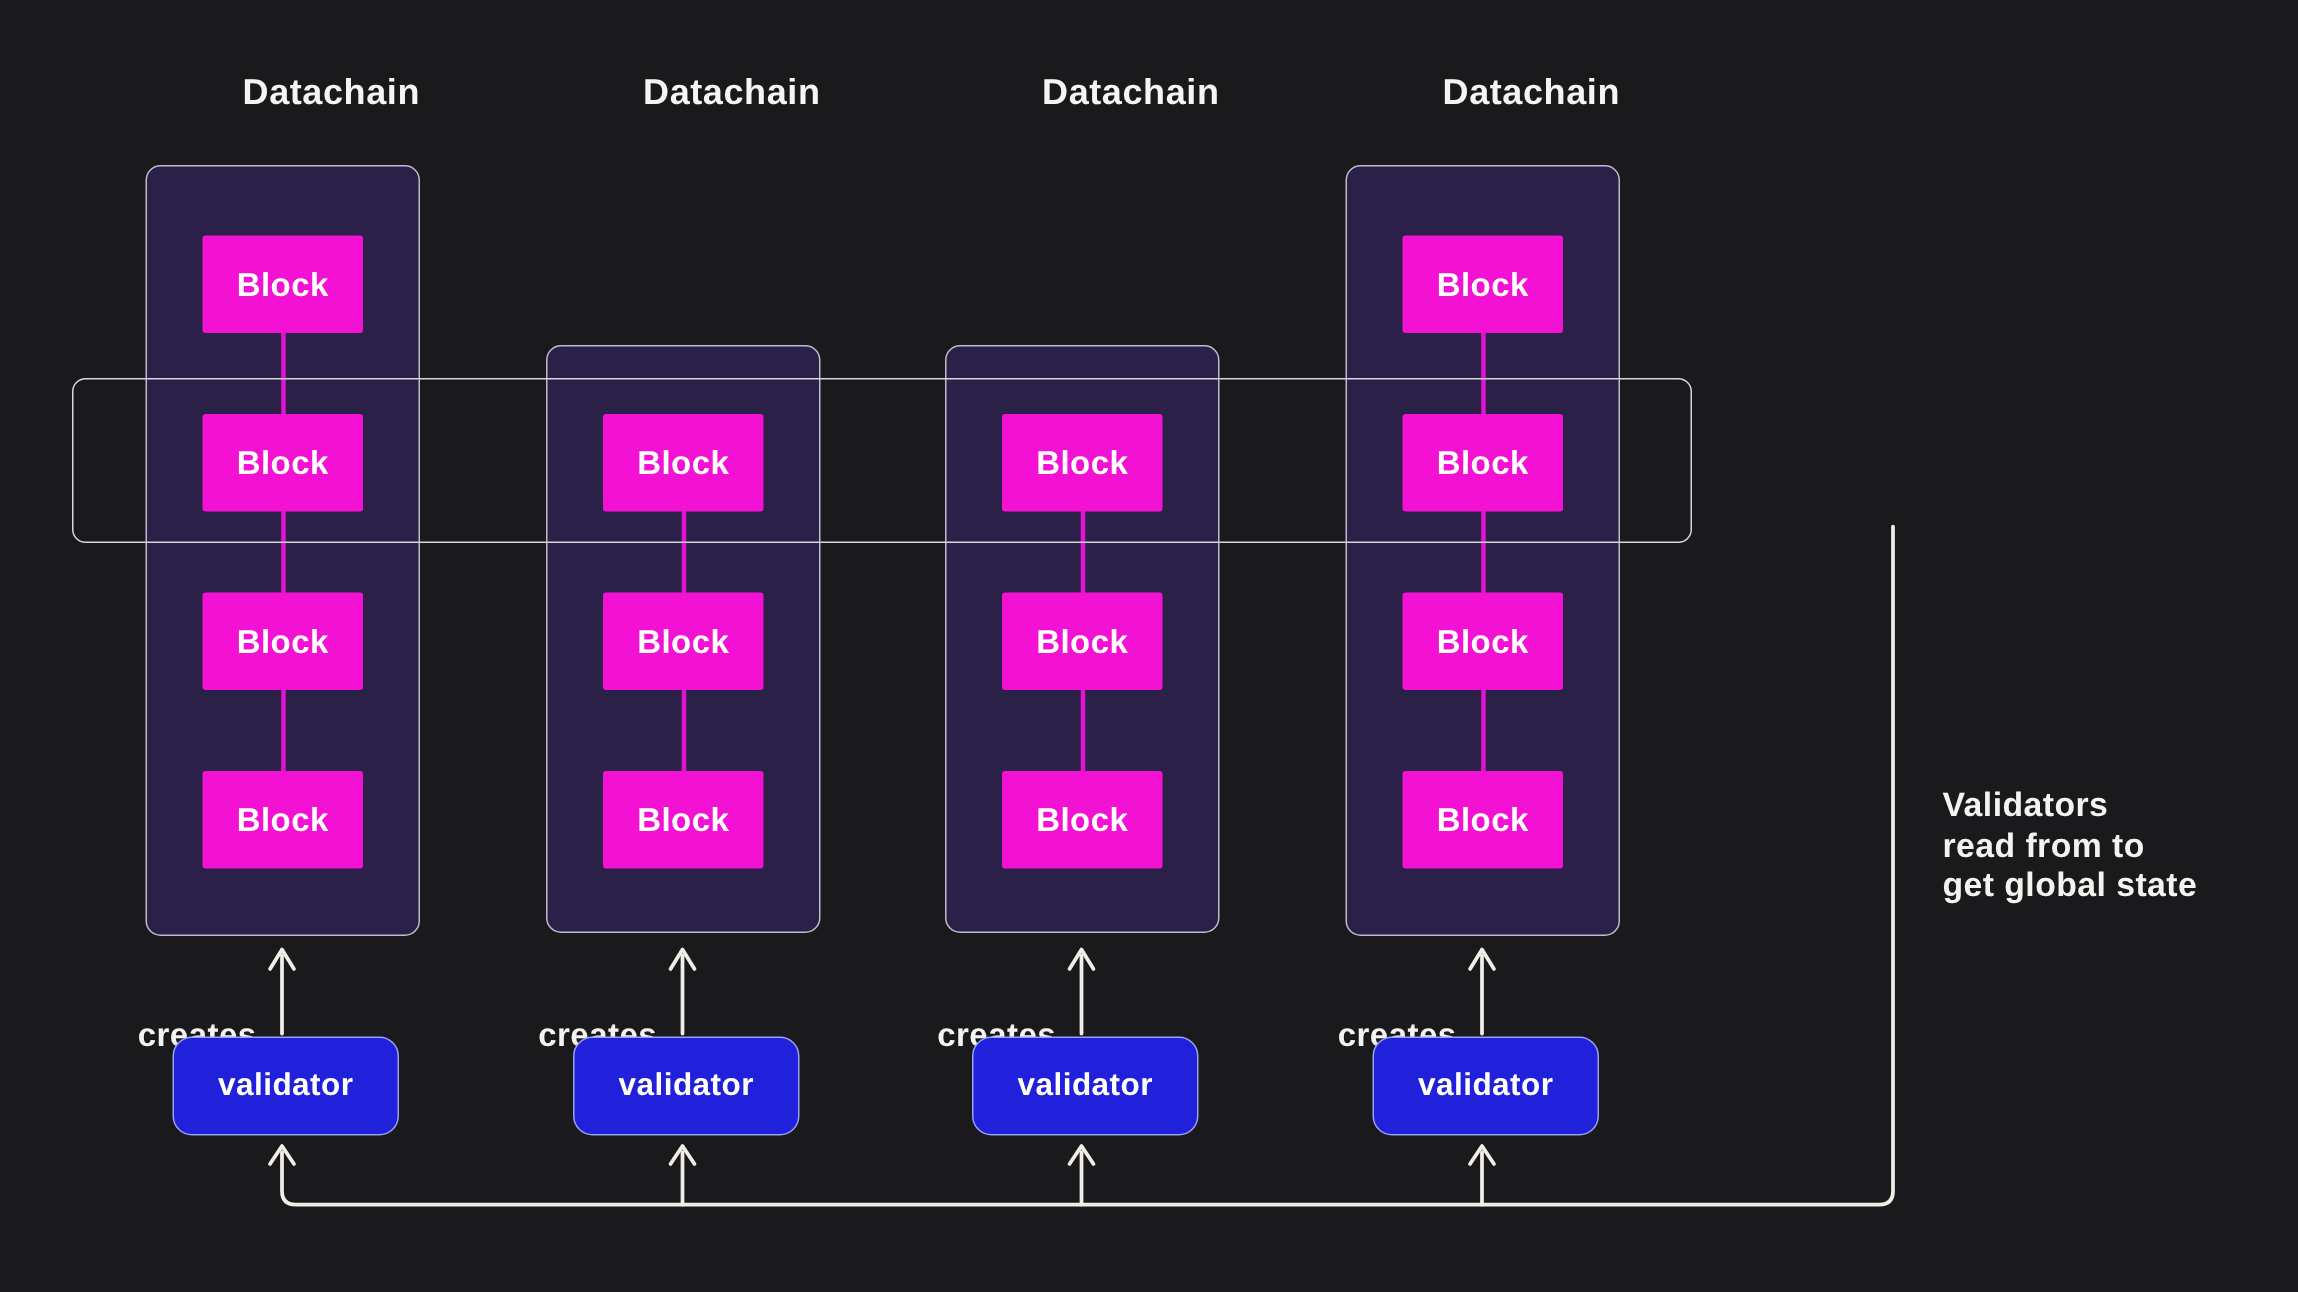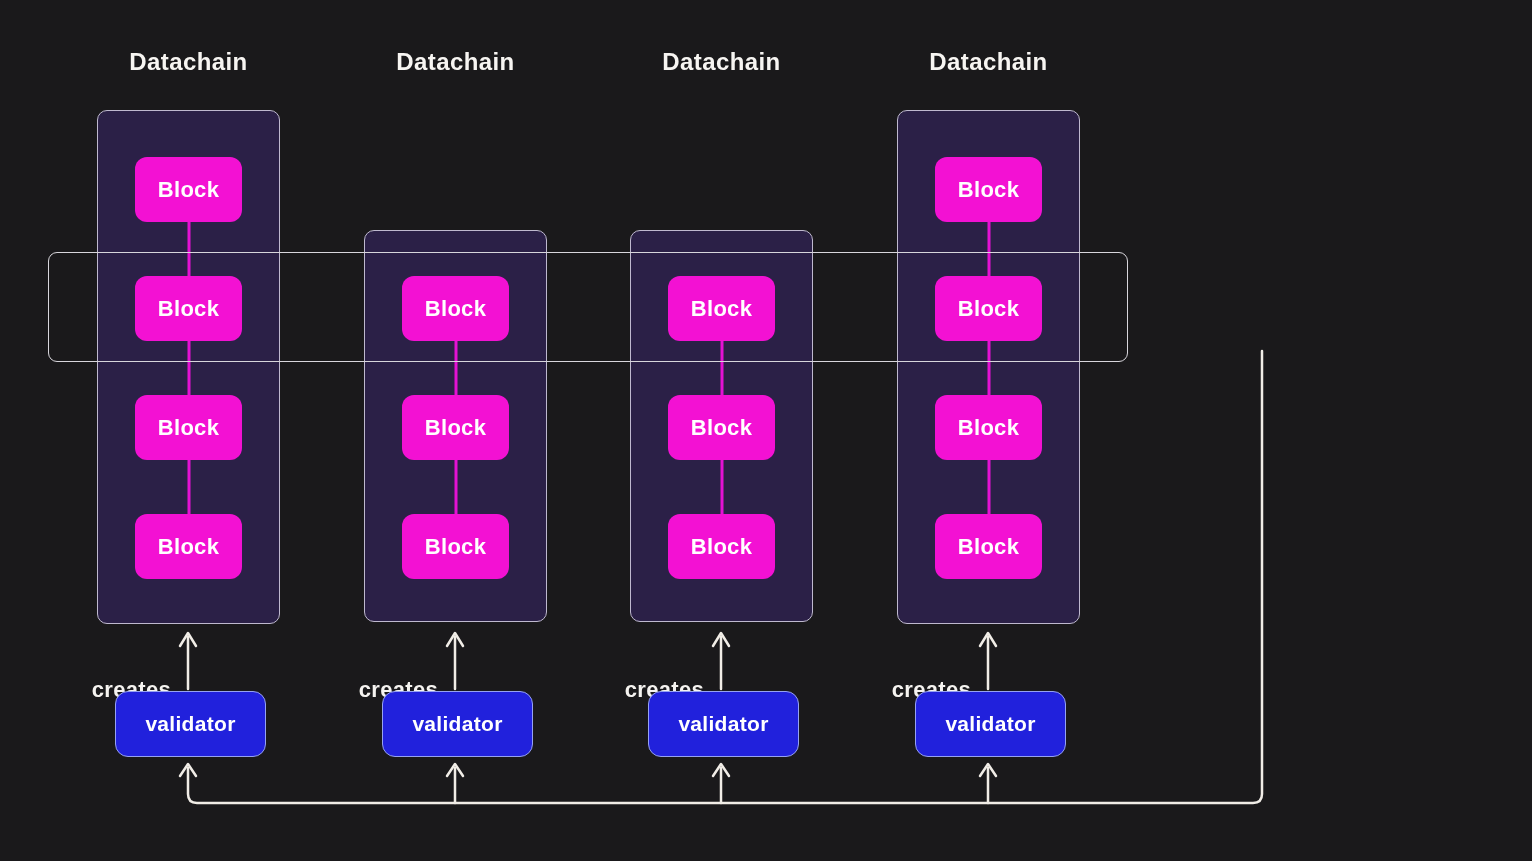--- a/index.html
+++ b/index.html
@@ -3,40 +3,40 @@
 <meta charset="utf-8">
 <style>
   html,body { margin:0; padding:0; background:#101012; }
   .canvas {
     position:relative; width:1532px; height:861px; overflow:hidden;
     background:#1a191b;
     font-family:"Liberation Sans", sans-serif;
   }
   .wires { position:absolute; left:0; top:0; z-index:1; }
   .col-title {
-    position:absolute; top:48px; width:183px; text-align:center;
+    position:absolute; top:48px; width:183px; text-align:right;
     font-size:24px; font-weight:700; color:#f7f5f2; letter-spacing:0.4px; z-index:2;
   }
   .t1{left:97px} .t2{left:364px} .t3{left:630px} .t4{left:897px}
   .container {
     position:absolute; width:183px; box-sizing:border-box;
     background:#2b2047; border:1.5px solid #bfb9cf; border-radius:10px;
     display:flex; flex-direction:column; align-items:center; gap:54px;
     z-index:2;
   }
   .tall { top:110px; height:514px; padding-top:46px; }
   .short { top:230px; height:392px; padding-top:45px; }
   .ct1{left:97px} .ct2{left:364px} .ct3{left:630px} .ct4{left:897px}
   .chain-line {
     position:absolute; left:50%; transform:translateX(-50%);
     width:3px; top:78px; bottom:78px; background:#e412d4; z-index:1;
   }
   .block {
     position:relative; z-index:2; width:107px; height:65px; flex:0 0 65px;
-    background:#f311d3; border-radius:12px; color:#ffffff;
+    background:#f311d3; border-radius:2px; color:#ffffff;
     display:flex; align-items:center; justify-content:center;
     font-size:22px; font-weight:700; letter-spacing:0.3px;
   }
   .band {
     position:absolute; left:48px; top:252px; width:1080px; height:110px;
     box-sizing:border-box; border:1.5px solid #d8d6dc; border-radius:9px;
     z-index:3; pointer-events:none;
   }
   .band-label {
     position:absolute; left:1158px; top:282px; z-index:2;
@@ -127,14 +127,19 @@
   <div class="creates cr1">creates</div>
   <div class="creates cr2">creates</div>
   <div class="creates cr3">creates</div>
   <div class="creates cr4">creates</div>
 
   <div class="validator v1">validator</div>
   <div class="validator v2">validator</div>
   <div class="validator v3">validator</div>
   <div class="validator v4">validator</div>
 
+  <div class="note">
+    <div>Validators</div>
+    <div>read from to</div>
+    <div>get global state</div>
+  </div>
 
 </div>
 
 </body></html>

